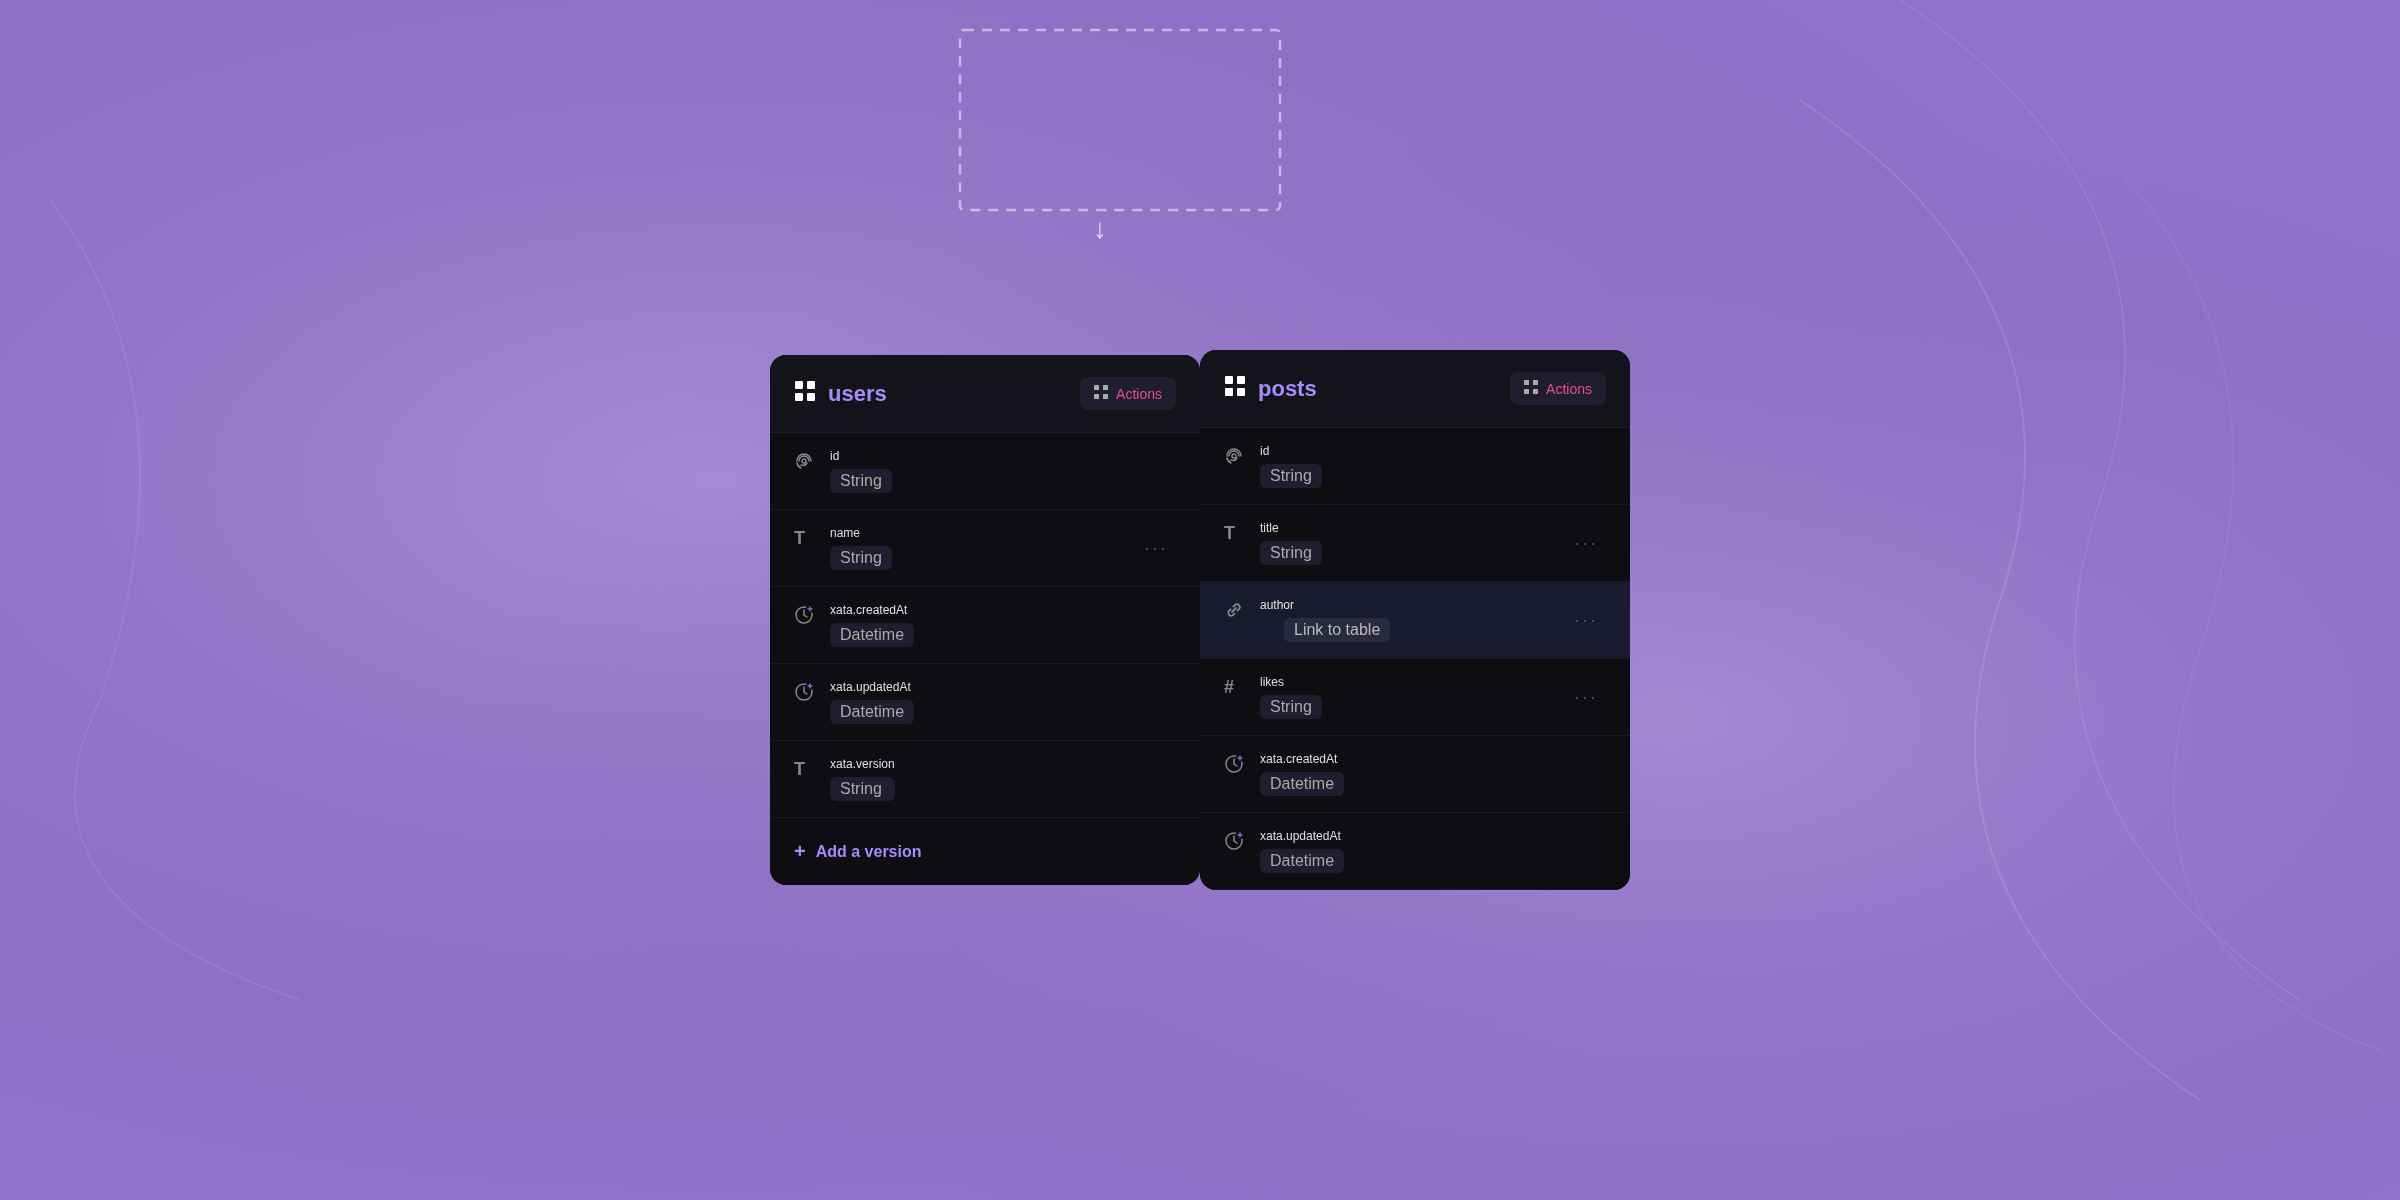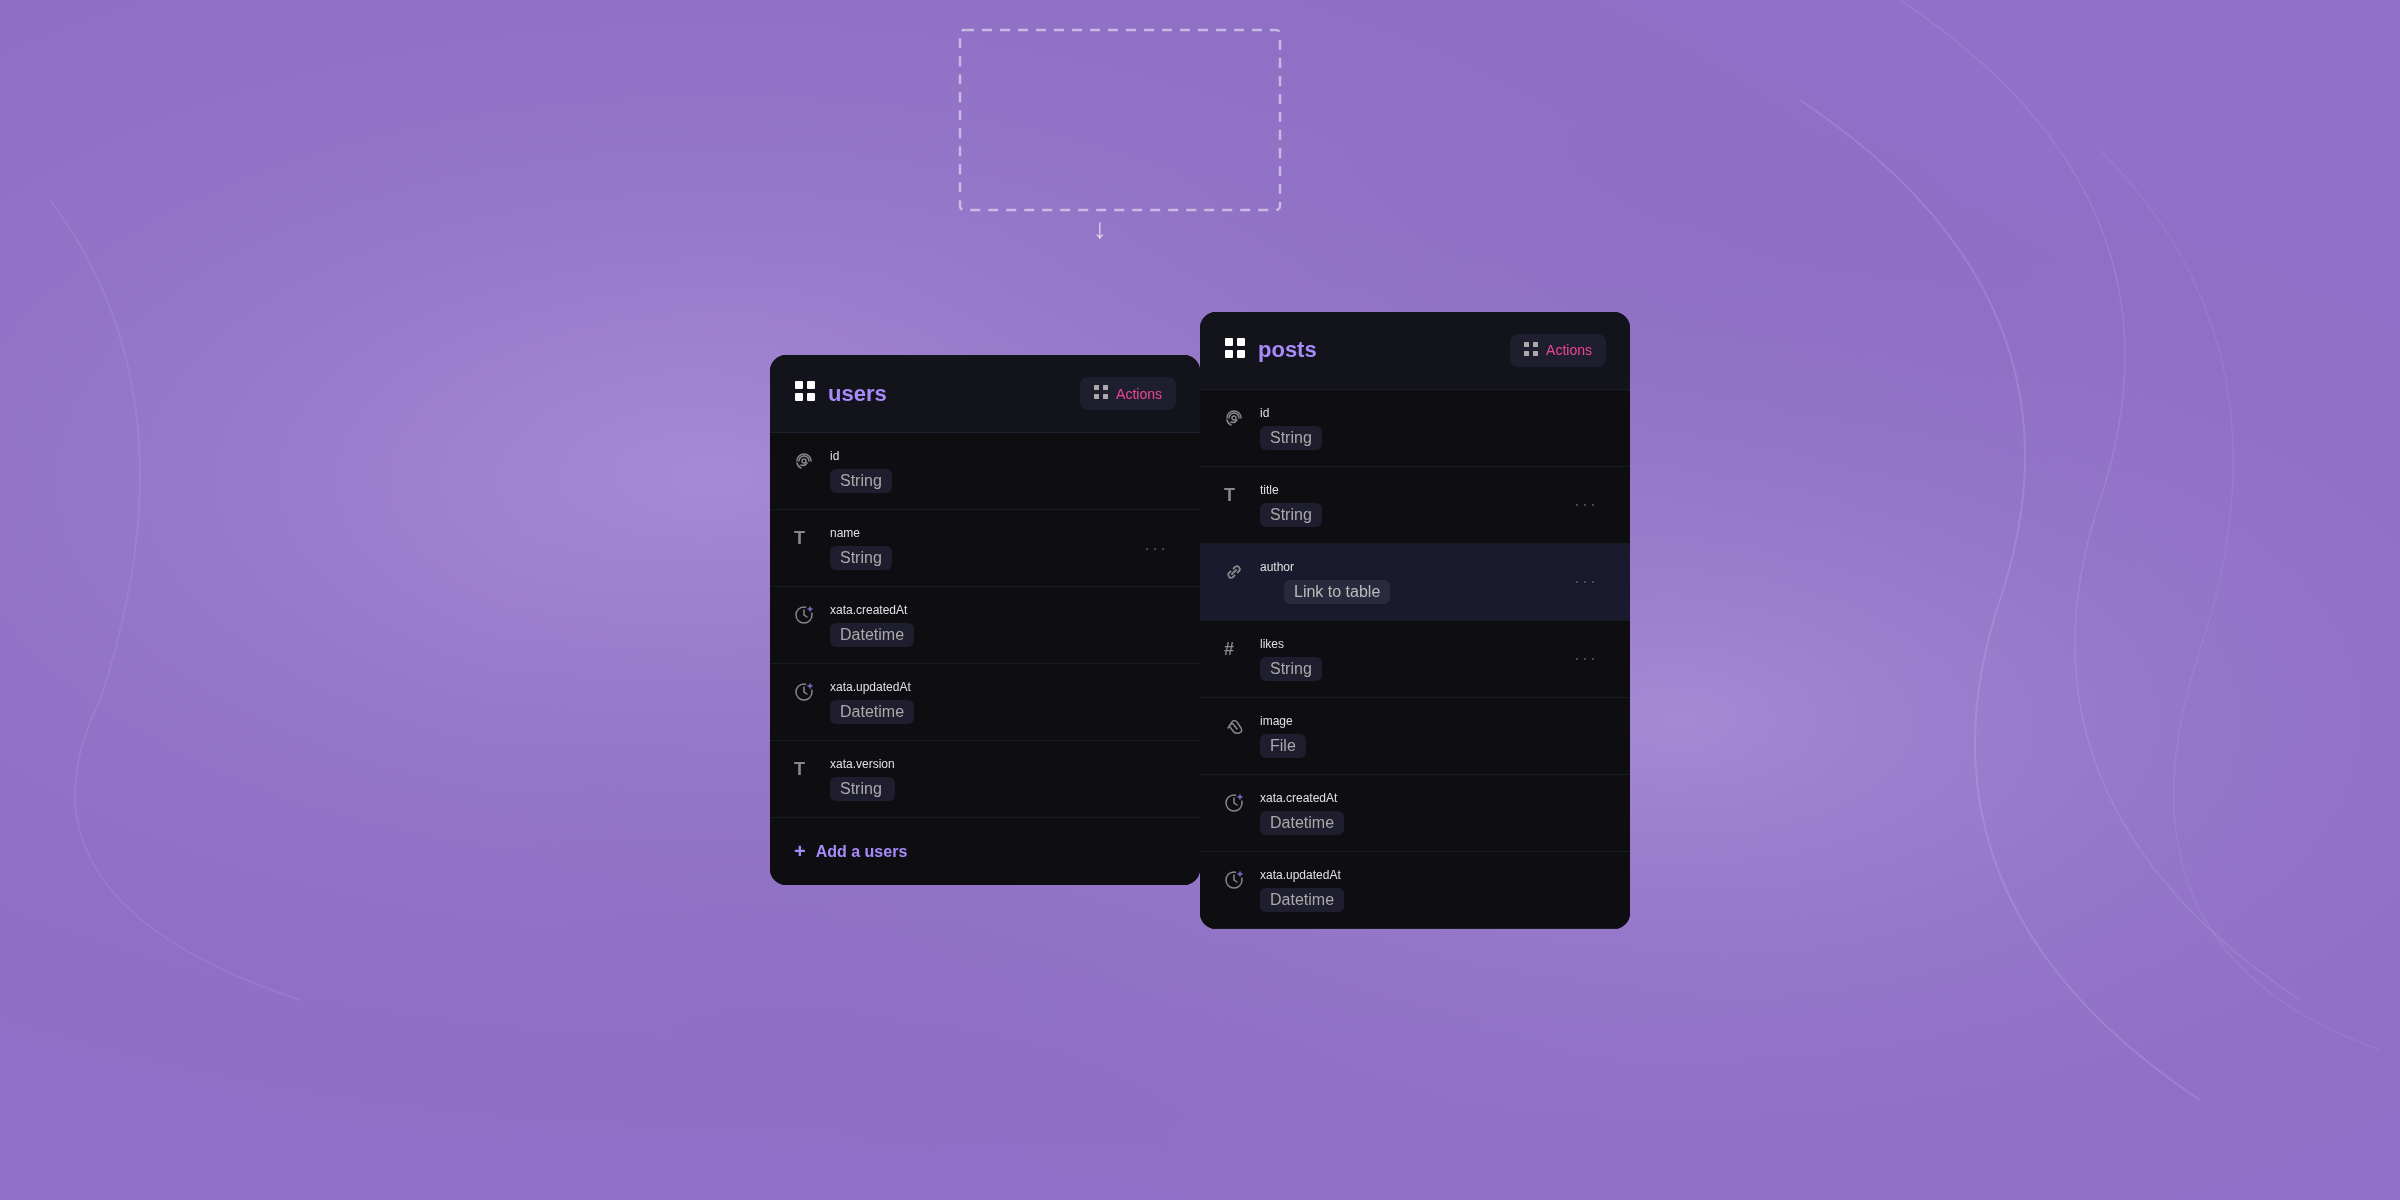--- a/index.html
+++ b/index.html
@@ -292,21 +292,21 @@
         <span class="col-icon" style="font-size:18px;font-weight:700;color:#888;">T</span>
         <div class="col-info">
           <span class="col-name">xata.version</span>
           <span class="col-type">String</span>
         </div>
       </div>
     </div>
 
     <div class="add-column-row">
       <span class="add-column-plus">+</span>
-      <span>Add a users</span>
+      <span>Add a version</span>
     </div>
   </div>
 
   <div class="table-card" style="margin-top:40px;">
     <div class="table-header">
       <div class="table-header-left">
         <span class="table-icon">
           <svg width="22" height="22" viewBox="0 0 22 22" fill="none">
             <rect x="1" y="1" width="8" height="8" rx="1" fill="white"></rect>
             <rect x="13" y="1" width="8" height="8" rx="1" fill="white"></rect>
@@ -380,33 +380,20 @@
       <div class="column-left">
         <span class="col-icon" style="font-size:18px;font-weight:700;color:#888;">#</span>
         <div class="col-info">
           <span class="col-name">likes</span>
           <span class="col-type">String</span>
         </div>
       </div>
       <button class="more-btn">···</button>
     </div>
 
-    <div class="column-row">
-      <div class="column-left">
-        <span class="col-icon">
-          <svg width="20" height="20" viewBox="0 0 20 20" fill="none">
-            <path d="M4 12 L8 6 Q10 3 13 6 L17 12 Q19 16 15 17 Q11 18 9 15 L6 11 Q5 9 7 8 Q9 7 10 9 L13 13" stroke="#888" stroke-width="1.5" fill="none" stroke-linecap="round"></path>
-          </svg>
-        </span>
-        <div class="col-info">
-          <span class="col-name">image</span>
-          <span class="col-type">File</span>
-        </div>
-      </div>
-    </div>
 
     <div class="column-row">
       <div class="column-left">
         <span class="col-icon">
           <svg width="20" height="20" viewBox="0 0 20 20" fill="none">
             <circle cx="10" cy="10" r="8" stroke="#888" stroke-width="1.5"></circle>
             <path d="M10 5 v5 l3 2" stroke="#888" stroke-width="1.5" stroke-linecap="round"></path>
             <circle cx="16" cy="4" r="4" fill="#0d0d12"></circle>
             <path d="M14 4 h4 M16 2 v4" stroke="#7c6fcd" stroke-width="1.5" stroke-linecap="round"></path>
           </svg>

